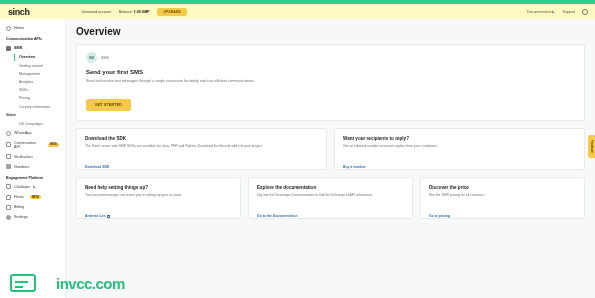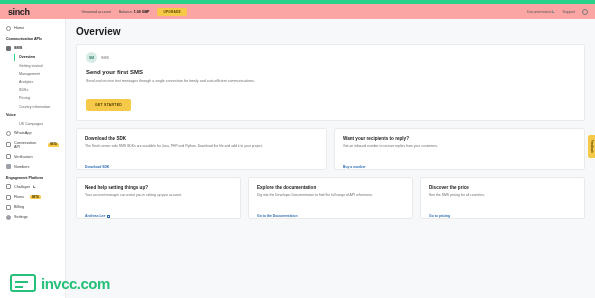--- a/index.html
+++ b/index.html
@@ -15,21 +15,21 @@
   .green-bar {
     position: absolute; top: 0; left: 0;
     width: 595px; height: 4px;
     background: #2ad18a;
   }
 
   
   .header {
     position: absolute; top: 4px; left: 0;
     width: 595px; height: 15px;
-    background: #fca5a5;
+    background: #fef9c3;
     display: flex; align-items: center;
   }
   .brand {
     margin-left: 8px;
     font-size: 9px; font-weight: bold; letter-spacing: -0.4px;
     color: #1a1a1a;
   }
   .hdr-center { display: flex; align-items: center; gap: 8px; margin-left: 52px; }
   .hdr-acct { font-size: 3.6px; color: #444; }
   .hdr-bal { font-size: 3.6px; color: #444; }
@@ -150,21 +150,21 @@
     position: absolute; right: 0; top: 135px;
     background: #f7c948; color: #4a3a00;
     font-size: 2.8px; font-weight: bold;
     writing-mode: vertical-rl;
     padding: 5px 1.5px; border-radius: 2px 0 0 2px;
   }
 
   
   .watermark {
     position: absolute; left: 10px; bottom: 6px;
-    display: flex; align-items: center; gap: 5px;
+    display: flex; align-items: center; gap: 20px;
     font-size: 15px; font-weight: bold; color: #27c07a;
     letter-spacing: -.5px;
   }
   .wm-card {
     width: 26px; height: 18px; border: 2.5px solid #27c07a; border-radius: 3px;
     position: relative;
   }
   .wm-card::before {
     content: ""; position: absolute; left: 3px; top: 5px;
     width: 13px; height: 2px; background: #27c07a;

